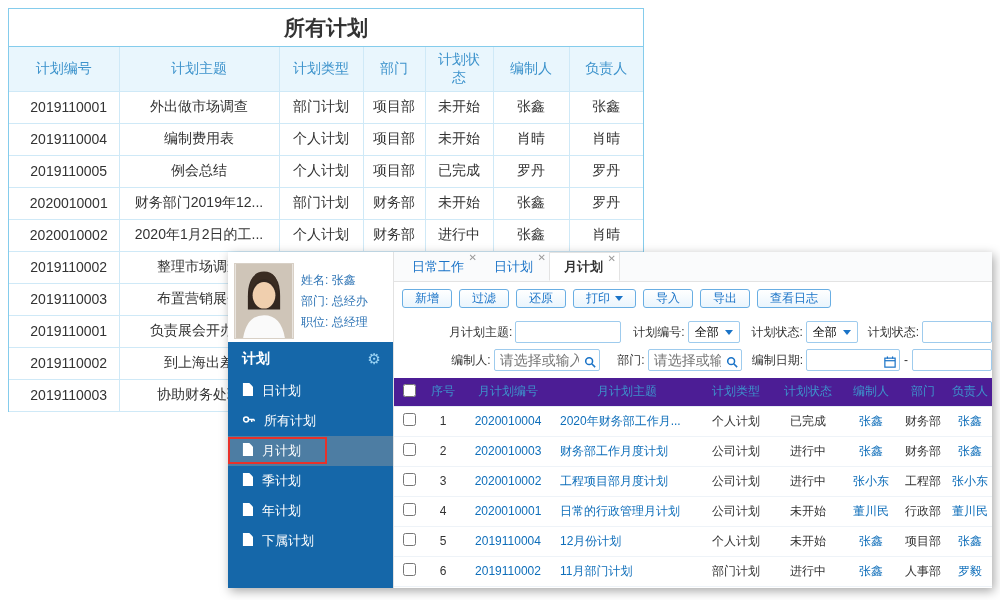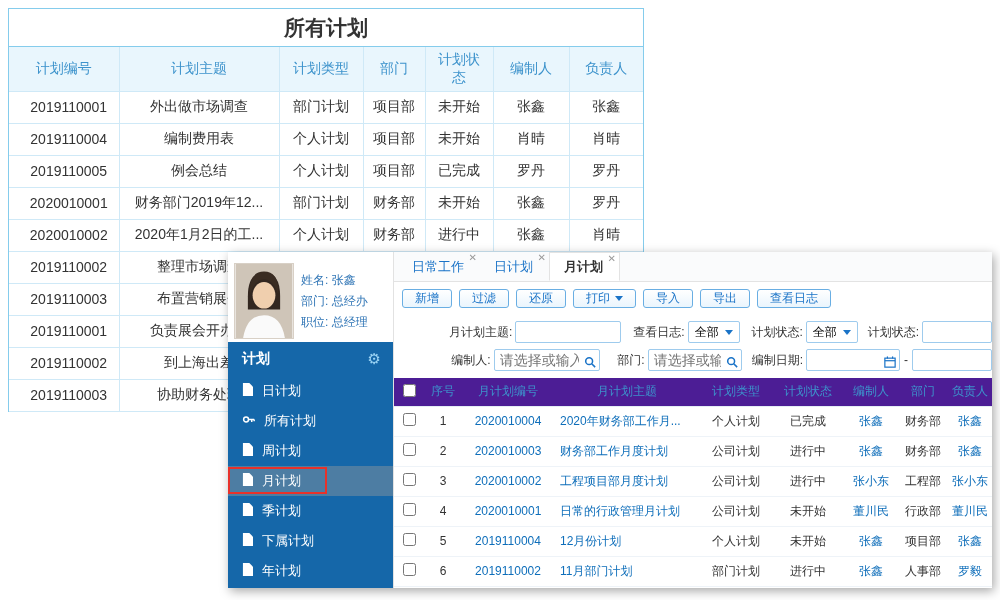--- a/index.html
+++ b/index.html
@@ -218,50 +218,44 @@
             </svg></span>
         <span>日计划</span>
       </div>
       <div class="side-item">
         <span><svg width="13" height="13" viewBox="0 0 16 16">
               <circle cx="5" cy="8" r="3" fill="none" stroke="#fff" stroke-width="1.8"></circle>
               <path d="M8 8 h7 M12 8 v3 M15 8 v2" stroke="#fff" stroke-width="1.8" fill="none"></path>
             </svg></span>
         <span>所有计划</span>
       </div>
+      <div class="side-item active">
+        <span><svg width="11" height="13" viewBox="0 0 12 14">
+              <path d="M1 0 h7 l4 4 v10 H1 Z" fill="#fff"></path>
+            </svg></span>
+        <span>月计划</span>
+        <span class="red-box"></span>
+      </div>
       <div class="side-item">
         <span><svg width="11" height="13" viewBox="0 0 12 14">
               <path d="M1 0 h7 l4 4 v10 H1 Z" fill="#fff"></path>
             </svg></span>
-        <span>周计划</span>
-      </div>
-      <div class="side-item active">
-        <span><svg width="11" height="13" viewBox="0 0 12 14">
-              <path d="M1 0 h7 l4 4 v10 H1 Z" fill="#fff"></path>
-            </svg></span>
-        <span>月计划</span>
-        <span class="red-box"></span>
+        <span>季计划</span>
       </div>
       <div class="side-item">
         <span><svg width="11" height="13" viewBox="0 0 12 14">
               <path d="M1 0 h7 l4 4 v10 H1 Z" fill="#fff"></path>
             </svg></span>
-        <span>季计划</span>
+        <span>年计划</span>
       </div>
       <div class="side-item">
         <span><svg width="11" height="13" viewBox="0 0 12 14">
               <path d="M1 0 h7 l4 4 v10 H1 Z" fill="#fff"></path>
             </svg></span>
         <span>下属计划</span>
-      </div>
-      <div class="side-item">
-        <span><svg width="11" height="13" viewBox="0 0 12 14">
-              <path d="M1 0 h7 l4 4 v10 H1 Z" fill="#fff"></path>
-            </svg></span>
-        <span>年计划</span>
       </div>
     </div>
   </div>
 
   <div class="fg-right">
 
     <div class="tabbar">
       <div class="tab">
         <span>日常工作</span>
         <span class="x">✕</span>
@@ -286,21 +280,21 @@
       </button>
       <button class="tbtn">导入</button>
       <button class="tbtn">导出</button>
       <button class="tbtn">查看日志</button>
     </div>
 
     <div class="filters">
       <div class="frow">
         <span class="flabel lw70">月计划主题:</span>
         <input class="finput w106" style="">
-        <span class="flabel lw56">查看日志:</span>
+        <span class="flabel lw56">计划编号:</span>
         <div class="fselect">
           <span>全部</span>
           <span class="caret"></span>
         </div>
         <span class="flabel lw56">计划状态:</span>
         <div class="fselect">
           <span>全部</span>
           <span class="caret"></span>
         </div>
         <span class="flabel lw60">计划状态:</span>

